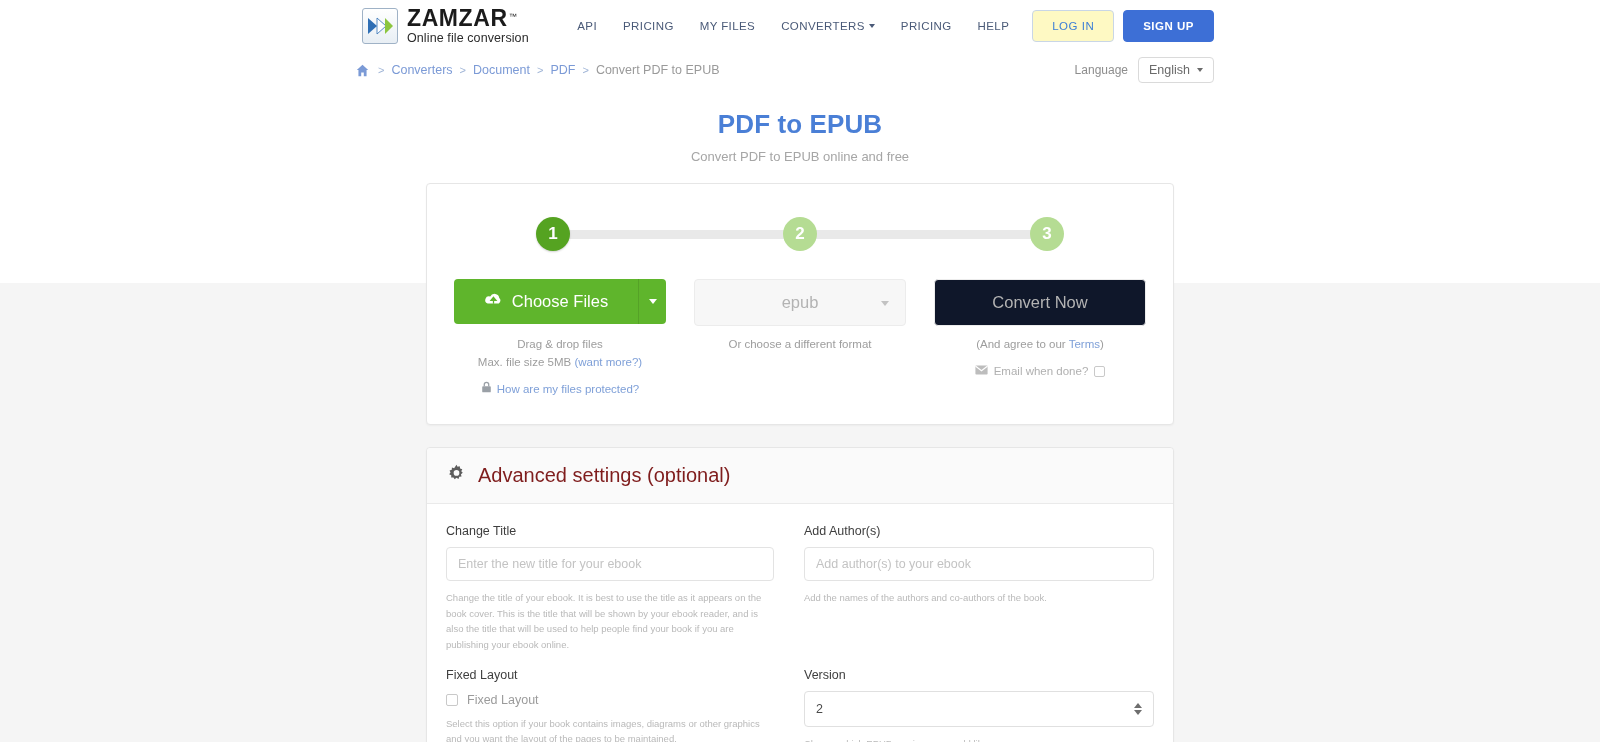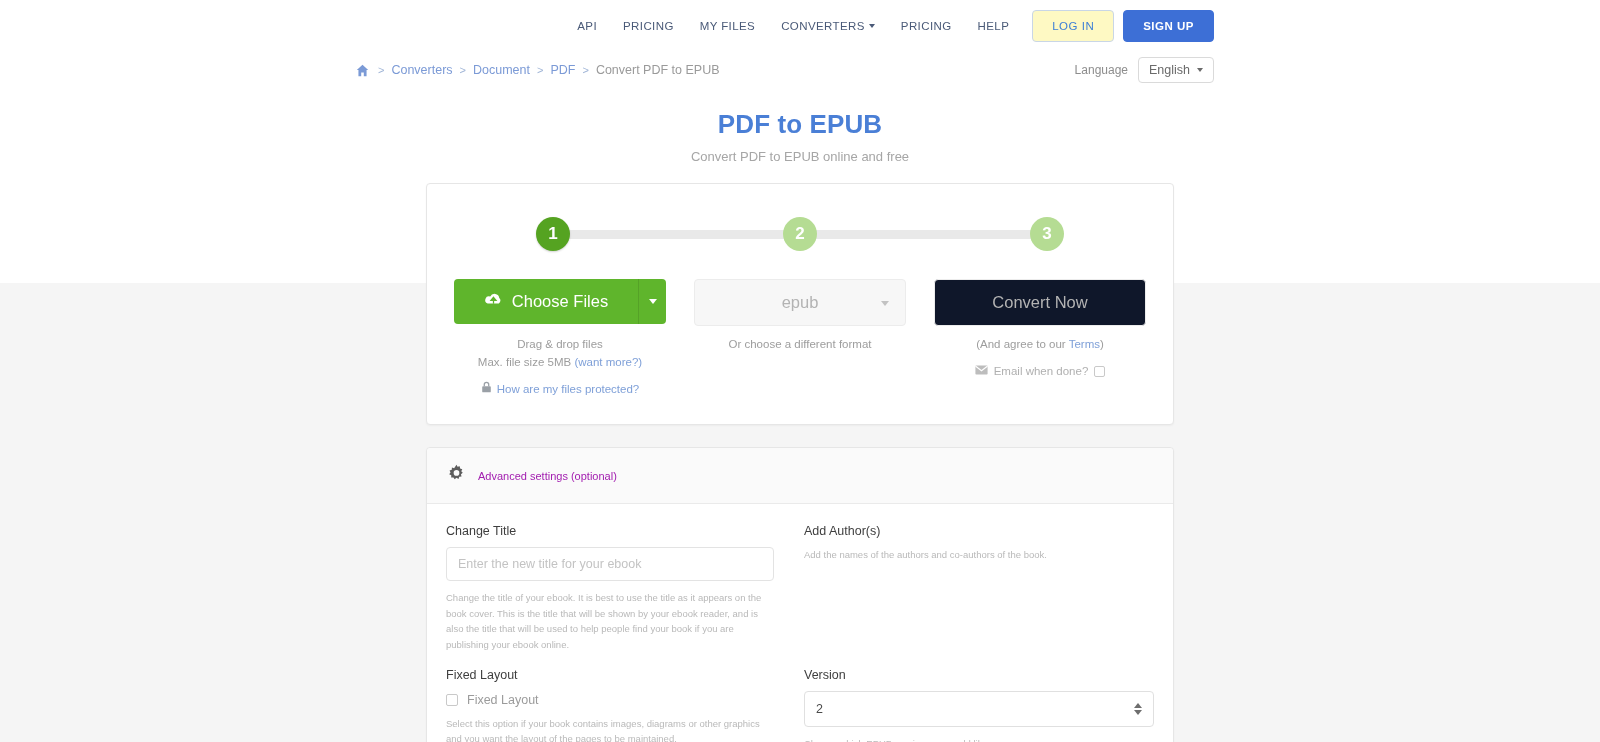--- a/index.html
+++ b/index.html
@@ -333,21 +333,21 @@
   
   .adv-card { margin-top: 22px; }
   .adv-head {
     background: #fafafa;
     border-bottom: 1px solid #eaeaea;
     border-radius: 4px 4px 0 0;
     padding: 16px 20px;
     display: flex; align-items: center; gap: 12px;
     cursor: pointer;
   }
-  .adv-head-title { font-size: 11px; color: #a21caf; }
+  .adv-head-title { font-size: 20px; color: #7f1d1d; }
   .adv-body { padding: 20px 19px 26px 19px; background:#fff; border-radius: 0 0 4px 4px; }
   .grid2 { display: flex; gap: 0; }
   .gcol { width: 50%; }
   .gcol.left { padding-right: 26px; }
   .gcol.right { padding-left: 4px; }
 
   .field-label { font-size: 12.5px; color: #3e3e3e; margin-bottom: 9px; }
   .text-input {
     width: 100%;
     font-size: 12.5px;
@@ -404,20 +404,35 @@
   .sa-dn { border-left: 4px solid transparent; border-right: 4px solid transparent; border-top: 5px solid #6e6e6e; }
 </style>
 </head>
 <body>
 
 <div class="page">
 
   <div class="grey-band"></div>
 
   <div class="header">
+    <div class="logo-wrap">
+      <div class="logo-mark">
+        <svg width="26" height="18" viewBox="0 0 26 18" aria-hidden="true">
+          <polygon points="1,1 10,9 1,17" fill="#2f6fb5"></polygon>
+          <polygon points="10,1 19,9 10,17" fill="#ffffff" stroke="#2f6fb5" stroke-width="0.8"></polygon>
+          <polygon points="18,1 26,9 18,17" fill="#8cc63f"></polygon>
+        </svg>
+      </div>
+      <div class="logo-text-block">
+        <div>
+          <span class="logo-word">ZAMZAR</span><span class="logo-tm">™</span>
+        </div>
+        <div class="logo-tag">Online file conversion</div>
+      </div>
+    </div>
 
     <div class="nav">
       <a class="nav-link">API</a>
       <a class="nav-link">PRICING</a>
       <a class="nav-link">MY FILES</a>
       <a class="nav-link"><span>CONVERTERS</span><span class="caret"></span></a>
       <a class="nav-link">PRICING</a>
       <a class="nav-link">HELP</a>
       <button class="btn-login">LOG IN</button>
       <button class="btn-signup">SIGN UP</button>
@@ -547,20 +562,21 @@
 
       <div class="adv-body">
         <div class="grid2">
           <div class="gcol left">
             <div class="field-label">Change Title</div>
             <input class="text-input" type="text" placeholder="Enter the new title for your ebook" style="">
             <div class="help-text">Change the title of your ebook. It is best to use the title as it appears on the book cover. This is the title that will be shown by your ebook reader, and is also the title that will be used to help people find your book if you are publishing your ebook online.</div>
           </div>
           <div class="gcol right">
             <div class="field-label">Add Author(s)</div>
+            <input class="text-input" type="text" placeholder="Add author(s) to your ebook" style="">
             <div class="help-text">Add the names of the authors and co-authors of the book.</div>
           </div>
         </div>
 
         <div class="grid2 row2">
           <div class="gcol left">
             <div class="field-label">Fixed Layout</div>
             <div class="check-row">
               <span class="checkbox"></span>
               <span class="check-label">Fixed Layout</span>

